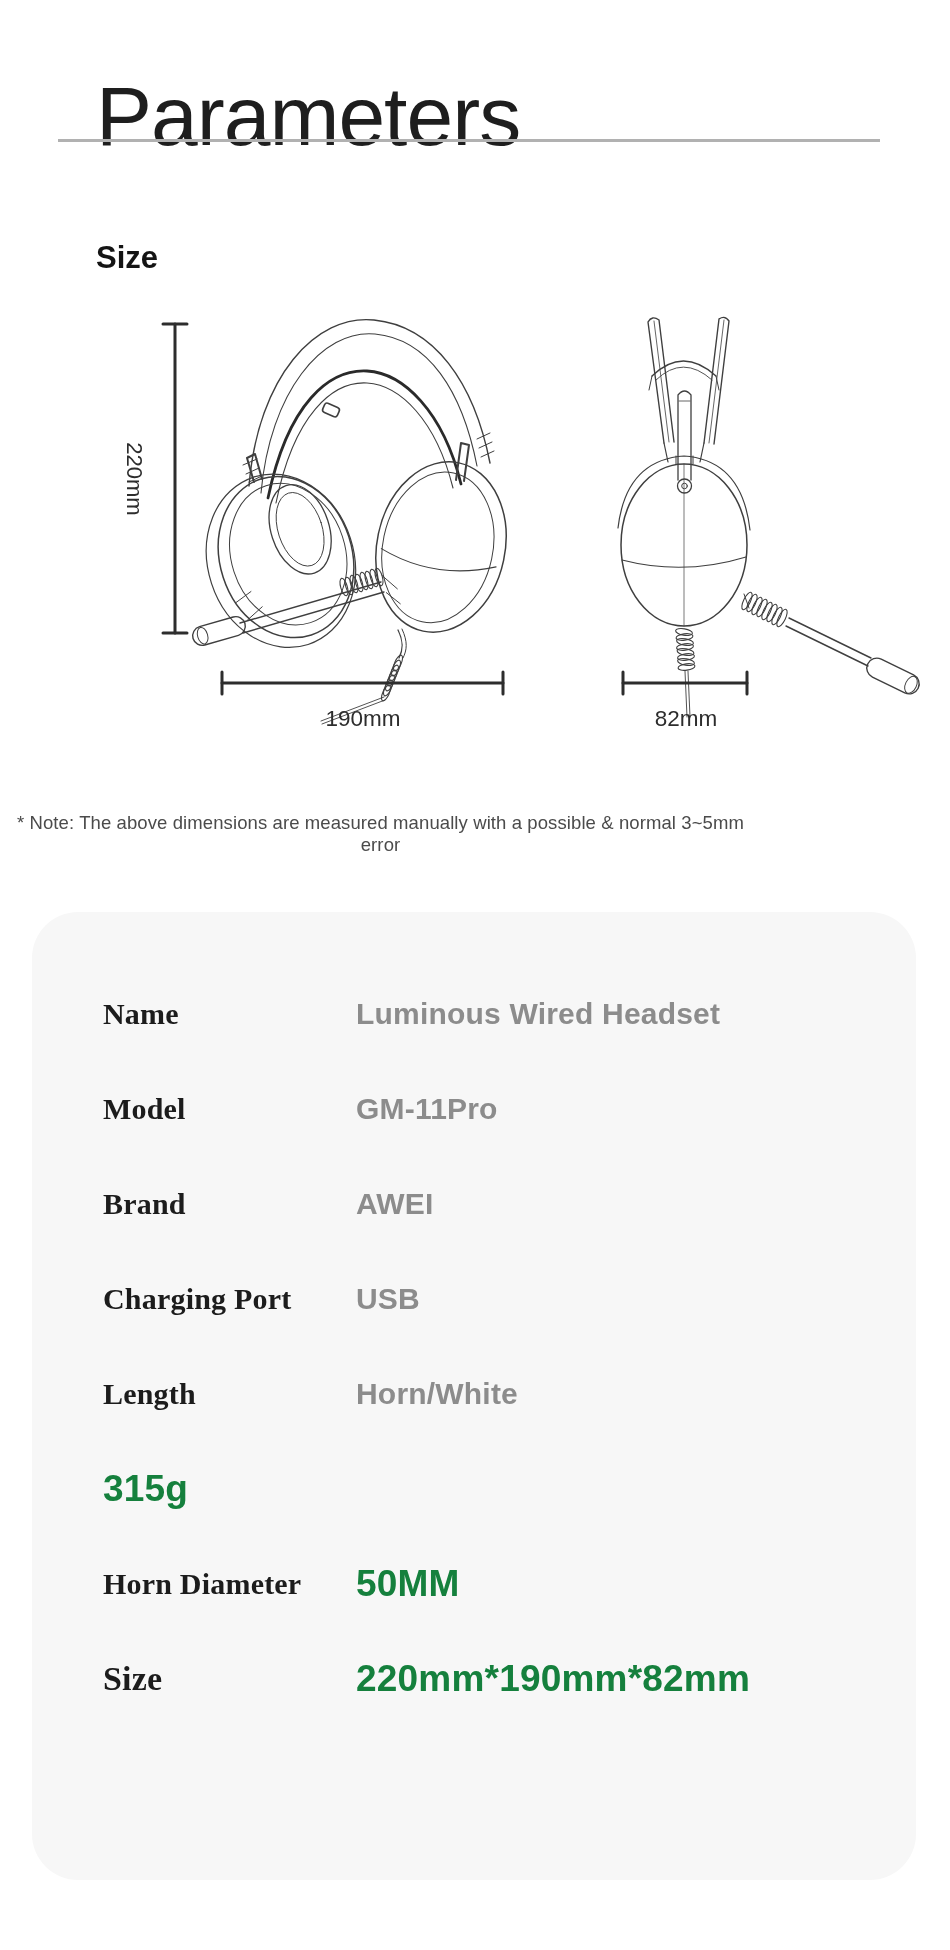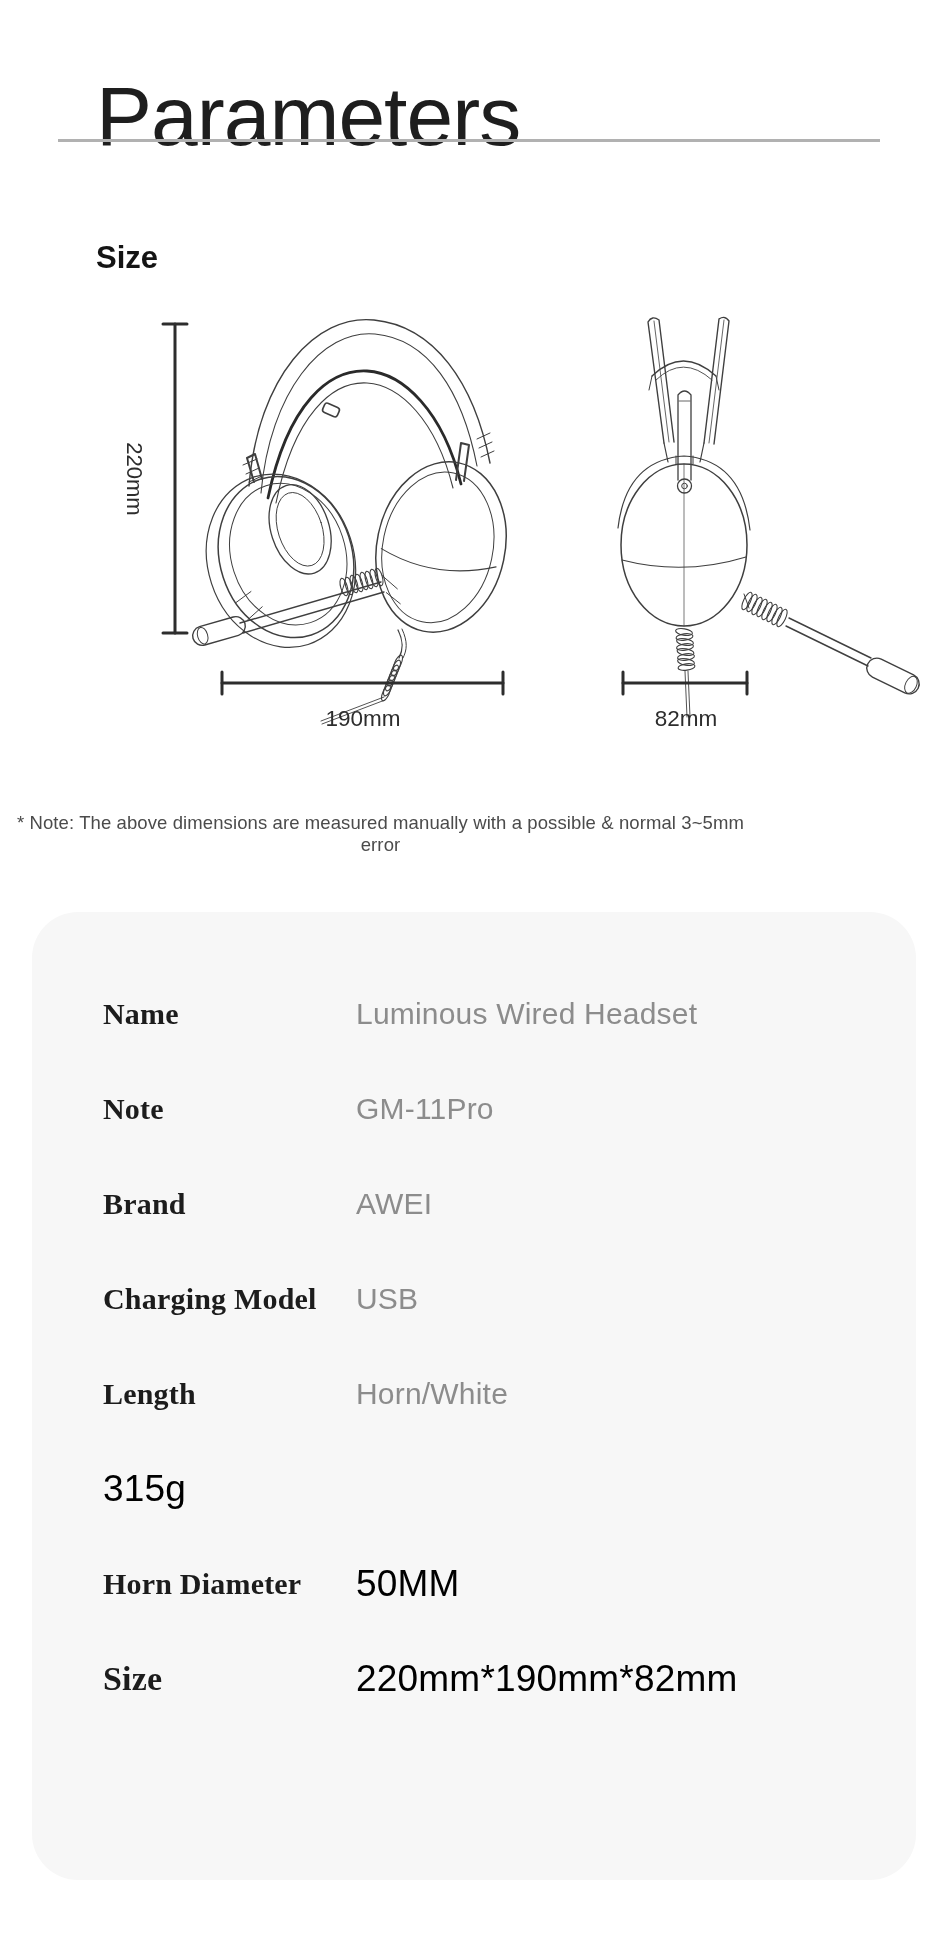--- a/index.html
+++ b/index.html
@@ -32,23 +32,23 @@
     box-sizing:border-box;padding:54px 40px 0 71px;
   }
   .spec-row{
     height:95px;display:flex;align-items:center;
   }
   .spec-label{
     width:253px;flex:0 0 253px;
     font-size:30px;font-weight:700;color:#1c1c1c;letter-spacing:0.2px;font-family:Liberation Serif, serif;
   }
   .spec-value{
-    font-size:30px;font-weight:400;color:#8c8c8c;letter-spacing:0.2px;
-  }
-  .spec-row.lg .spec-value{font-size:37px;color:#000000;}
+    font-size:30px;font-weight:700;color:#8c8c8c;letter-spacing:0.2px;
+  }
+  .spec-row.lg .spec-value{font-size:37px;color:#15803d;}
   .spec-row.xl-label .spec-label{font-size:34px;}
 
   svg text{font-family:"Liberation Sans",sans-serif;}
 </style>
 </head>
 <body>
 
 <h1 class="page-title">Parameters</h1>
 <div class="top-divider"></div>
 <div class="size-heading">Size</div>
@@ -195,29 +195,29 @@
 </div>
 
 <div class="dimension-note">* Note: The above dimensions are measured manually with a possible &amp; normal 3~5mm error</div>
 
 <section class="spec-card">
   <div class="spec-row">
     <div class="spec-label">Name</div>
     <div class="spec-value">Luminous Wired Headset</div>
   </div>
   <div class="spec-row">
-    <div class="spec-label">Note</div>
+    <div class="spec-label">Model</div>
     <div class="spec-value">GM-11Pro</div>
   </div>
   <div class="spec-row">
     <div class="spec-label">Brand</div>
     <div class="spec-value">AWEI</div>
   </div>
   <div class="spec-row">
-    <div class="spec-label">Charging Model</div>
+    <div class="spec-label">Charging Port</div>
     <div class="spec-value">USB</div>
   </div>
   <div class="spec-row">
     <div class="spec-label">Length</div>
     <div class="spec-value">Horn/White</div>
   </div>
   <div class="spec-row lg">
     <div class="spec-value">315g</div>
   </div>
   <div class="spec-row lg">

